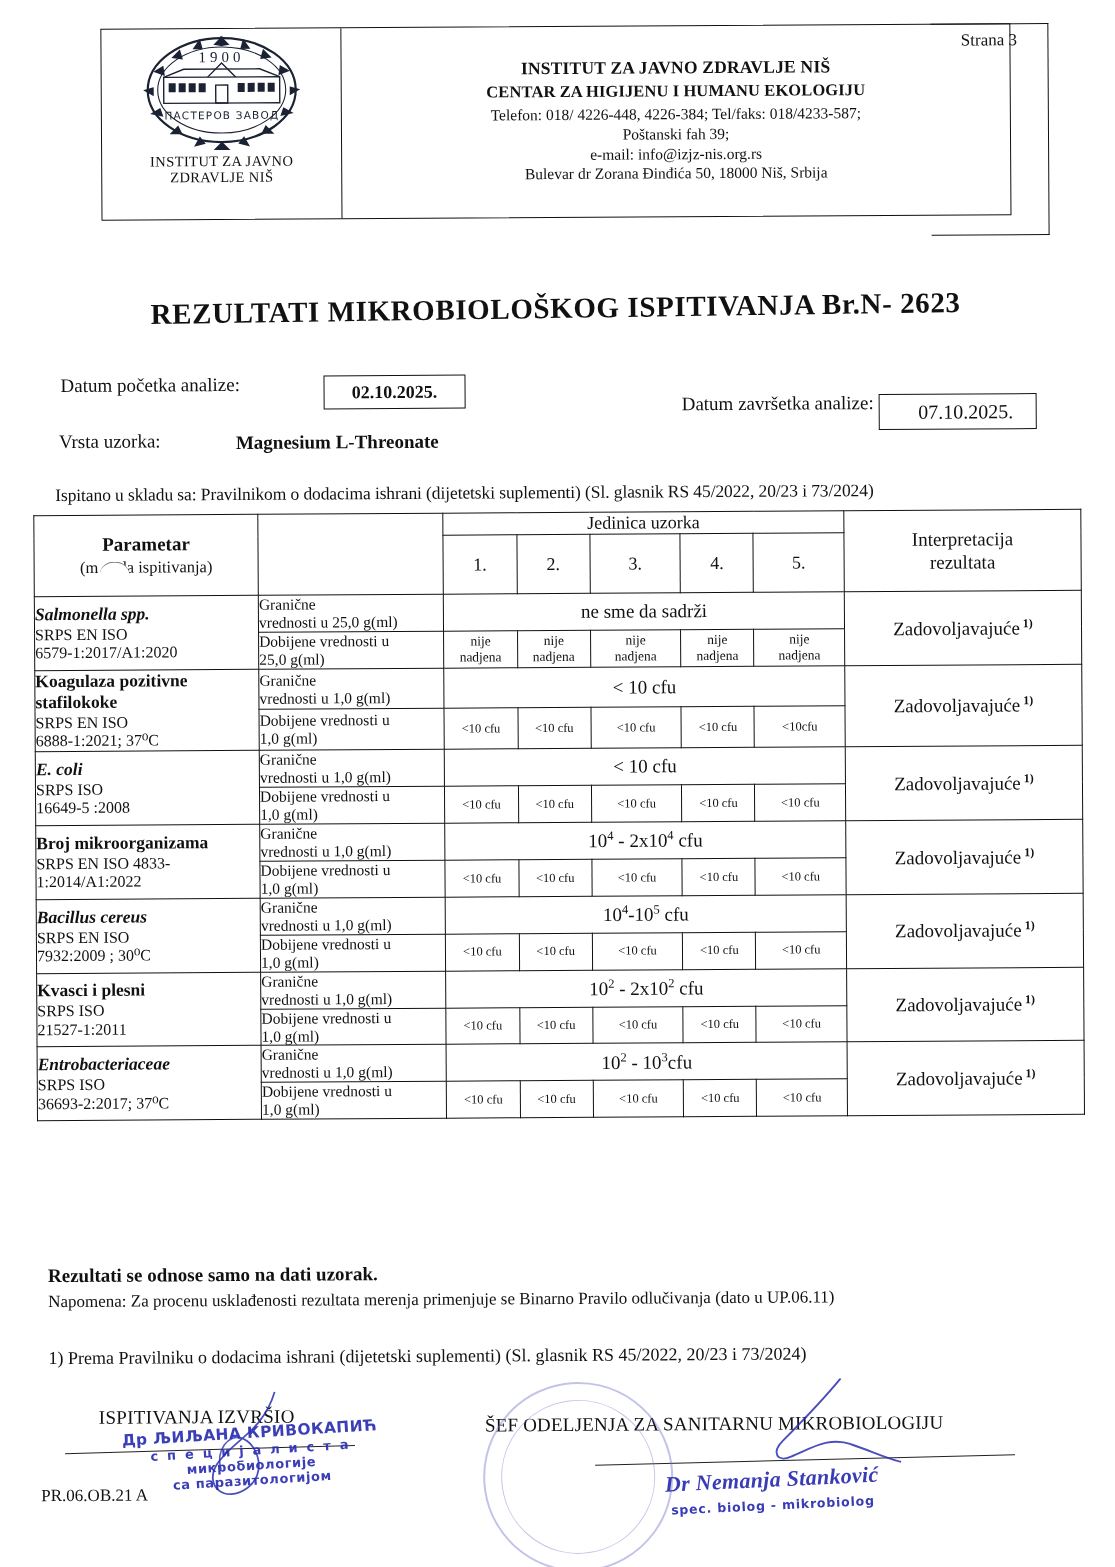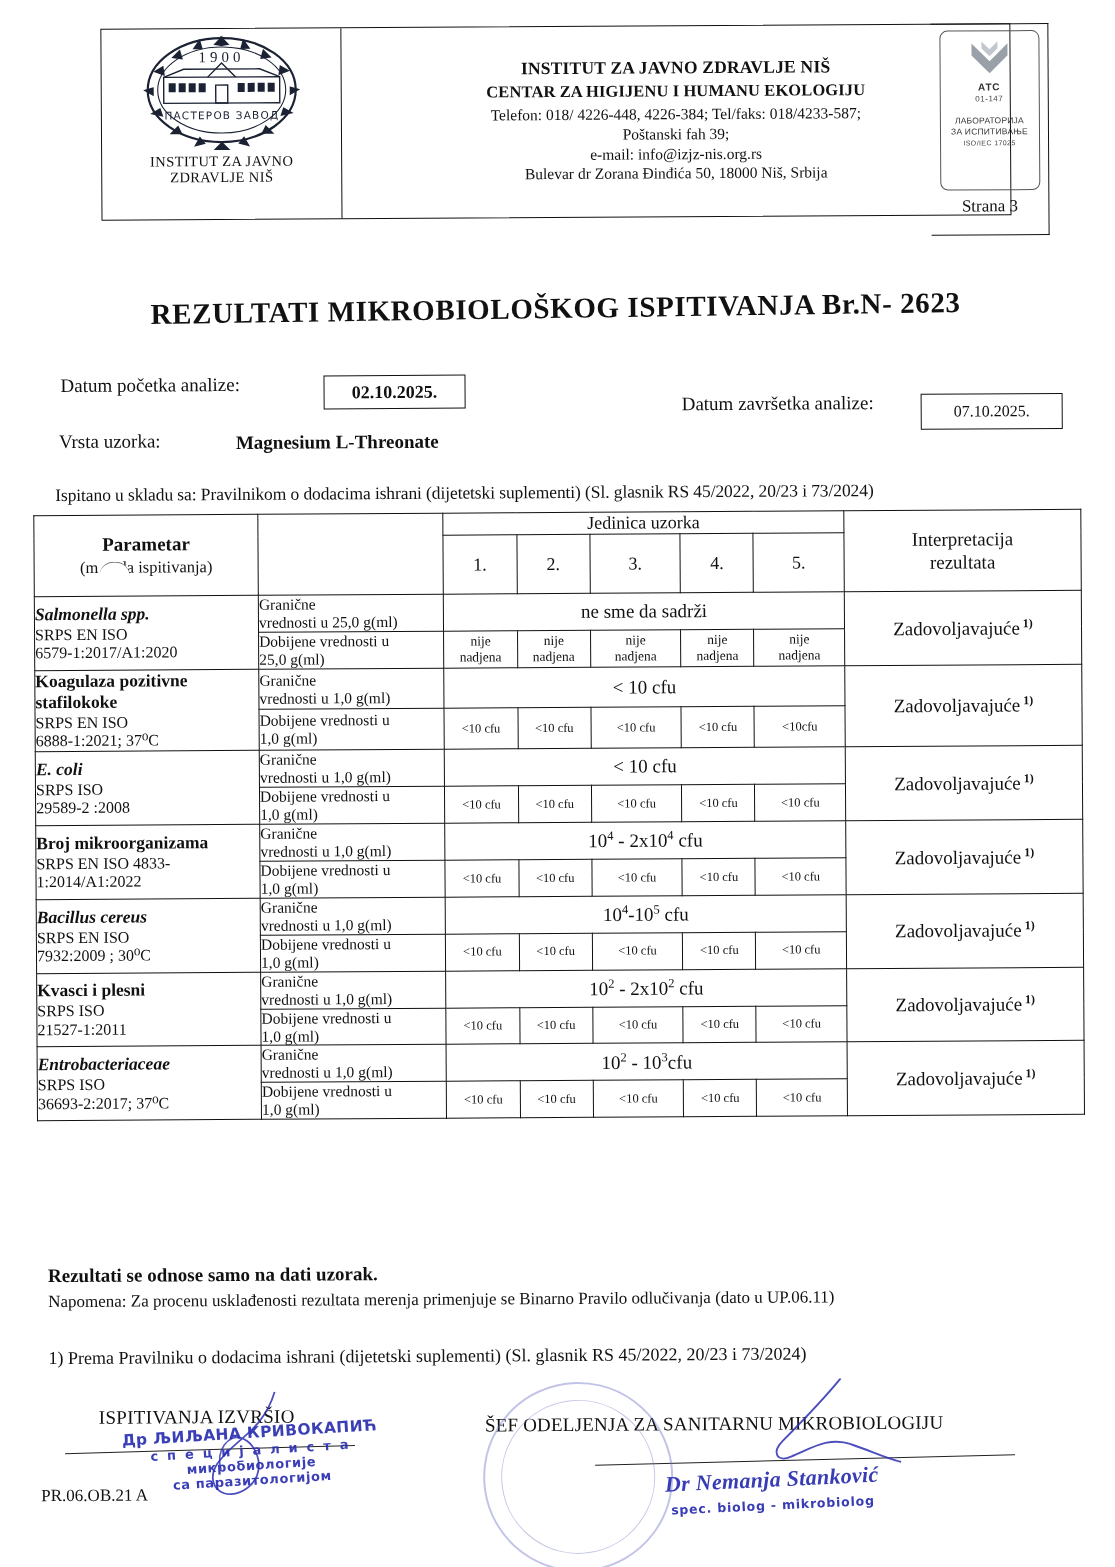--- a/index.html
+++ b/index.html
@@ -134,25 +134,26 @@
   .meta-start-box {
     position: absolute; left: 325px; top: 374px;
     width: 140px; height: 32px;
     border: 1.4px solid #111;
     display: flex; align-items: center; justify-content: center;
     font-size: 18px;
     font-weight: bold;
   }
   .meta-end-label  { position: absolute; left: 683px; top: 394px; font-size: 19px; }
   .meta-end-box {
-    position: absolute; left: 922px; top: 396px;
+    position: absolute; left: 880px; top: 396px;
     width: 140px; height: 34px;
     border: 1.4px solid #111;
     display: flex; align-items: center; justify-content: center;
-    font-size: 16px;
+    font-size: 20px;
+    padding-left: 16px;
   }
   .meta-sample-label  { position: absolute; left: 60px; top: 428px; font-size: 19px; }
   .meta-sample-value  { position: absolute; left: 237px; top: 430px; font-size: 19px; font-weight: bold; }
   .meta-standard      { position: absolute; left: 56px; top: 482px; font-size: 17.5px; letter-spacing:-0.1px; }
 
   
   .tbl {
     position: absolute;
     left: 34px;
     top: 512px;
@@ -381,33 +382,20 @@
       <div class="hdr-title-1">INSTITUT ZA JAVNO ZDRAVLJE NIŠ</div>
       <div class="hdr-title-2">CENTAR ZA HIGIJENU I HUMANU EKOLOGIJU</div>
       <div class="hdr-line">Telefon: 018/ 4226-448, 4226-384; Tel/faks: 018/4233-587;</div>
       <div class="hdr-line">Poštanski fah 39;</div>
       <div class="hdr-line">e-mail: info@izjz-nis.org.rs</div>
       <div class="hdr-line">Bulevar dr Zorana Đinđića 50, 18000 Niš, Srbija</div>
     </div>
   </div>
 
   <div class="hdr-acc">
-    <div class="acc-inner">
-      <svg width="44" height="40" viewBox="0 0 44 40">
-        <path d="M4 4 L22 22 L40 4 L40 16 L22 34 L4 16 Z" fill="#9aa0a8"></path>
-        <path d="M14 2 L22 10 L30 2 L30 9 L22 17 L14 9 Z" fill="#c3c8ce"></path>
-      </svg>
-      <div class="acc-atc">ATC</div>
-      <div class="acc-num">01-147</div>
-      <div class="acc-lab">
-        <div>ЛАБОРАТОРИЈА</div>
-        <div>ЗА ИСПИТИВАЊЕ</div>
-      </div>
-      <div class="acc-iso">ISO/IEC 17025</div>
-    </div>
     <div class="acc-page">Strana 3</div>
   </div>
 
   <div class="doc-title">REZULTATI  MIKROBIOLOŠKOG ISPITIVANJA  Br.N- 2623</div>
 
   <div class="meta-start-label">Datum početka analize:</div>
   <div class="meta-start-box">02.10.2025.</div>
 
   <div class="meta-end-label">Datum završetka analize:</div>
   <div class="meta-end-box">07.10.2025.</div>
@@ -492,21 +480,21 @@
           </td>
           <td class="val-cell small">&lt;10 cfu</td>
           <td class="val-cell small">&lt;10 cfu</td>
           <td class="val-cell small">&lt;10 cfu</td>
           <td class="val-cell small">&lt;10 cfu</td>
           <td class="val-cell small">&lt;10cfu</td>
         </tr>
         <tr>
           <td class="param-cell" rowspan="2">
             <div class="param-name ital">E. coli</div>
-            <div class="param-meth"><span>SRPS ISO</span><br><span>29589-2 :2008</span></div>
+            <div class="param-meth"><span>SRPS ISO</span><br><span>16649-5 :2008</span></div>
           </td>
           <td class="kind-cell">
             <div>Granične</div>
             <div>vrednosti u 1,0 g(ml)</div>
           </td>
           <td class="limit-cell" colspan="5">&lt; 10 cfu</td>
           <td class="interp-cell" rowspan="2"><span>Zadovoljavajuće</span><sup> 1)</sup></td>
         </tr>
         <tr>
           <td class="kind-cell">

